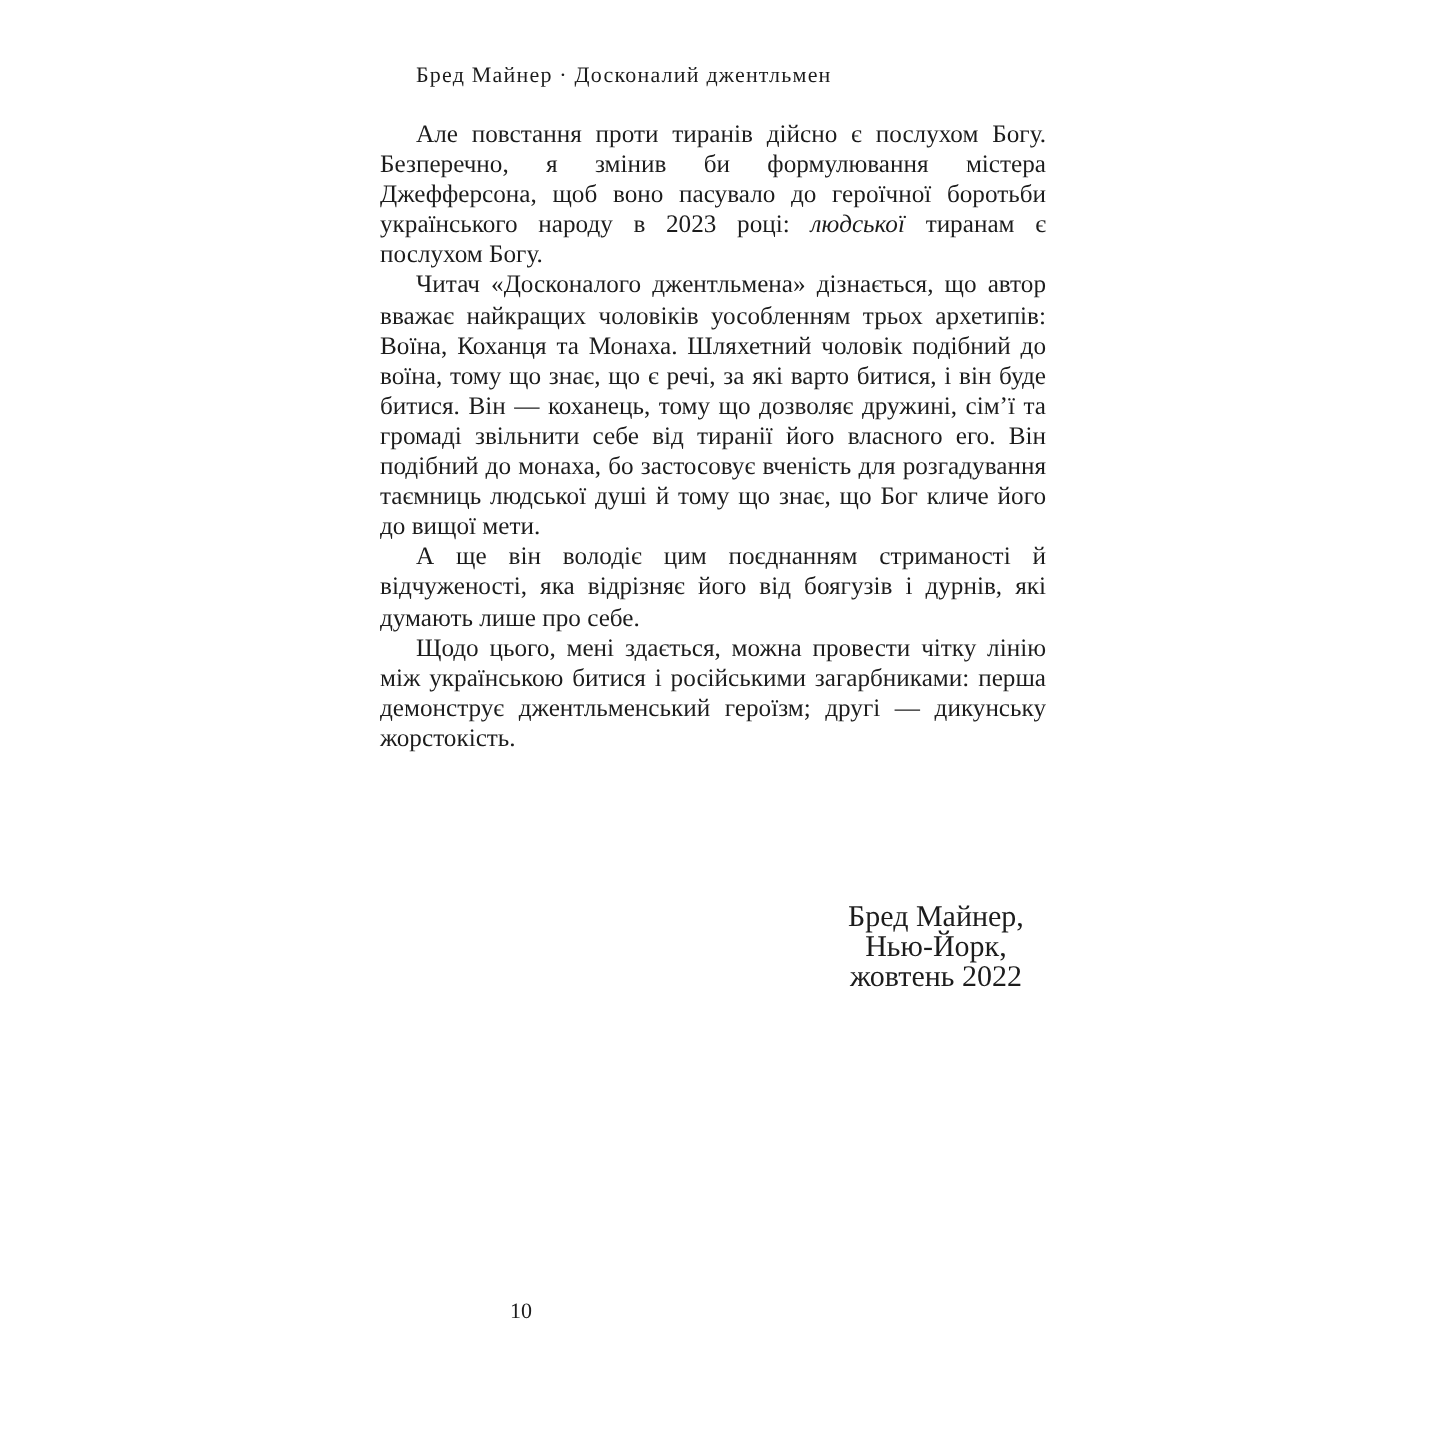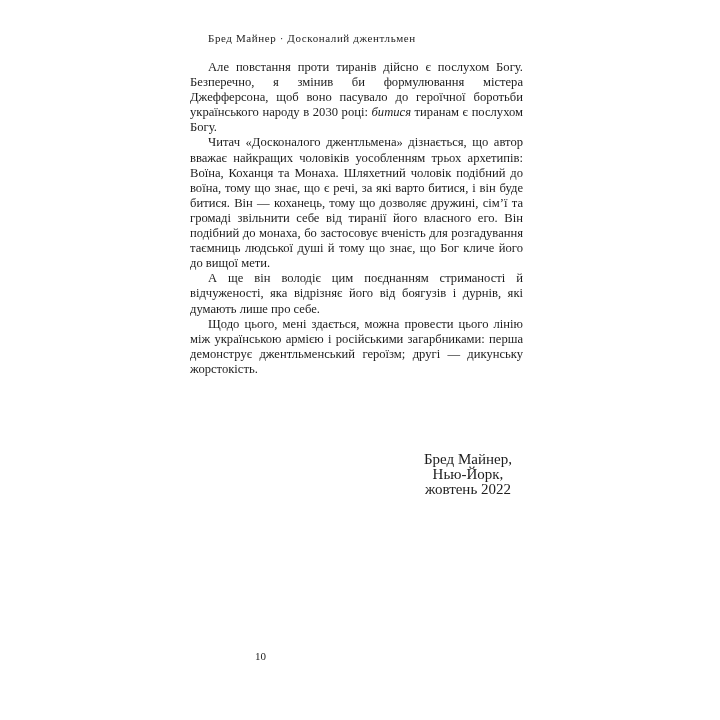--- a/index.html
+++ b/index.html
@@ -62,24 +62,24 @@
   }
 </style>
 </head>
 <body>
 
 <div class="page">
 
   <div class="running-header">Бред Майнер · Досконалий джентльмен</div>
 
   <div class="body-text" id="paragraphs">
-      <p class="indent"><span>Але повстання проти тиранів дійсно є послухом Богу. Безперечно, я змінив би формулювання містера Джефферсона, щоб воно пасувало до героїчної боротьби українського народу в 2030 році: </span><em>битися</em><span> тиранам є послухом Богу.</span></p>
+      <p class="indent"><span>Але повстання проти тиранів дійсно є послухом Богу. Безперечно, я змінив би формулювання містера Джефферсона, щоб воно пасувало до героїчної боротьби українського народу в 2023 році: </span><em>людської</em><span> тиранам є послухом Богу.</span></p>
       <p class="indent"><span>Читач «Досконалого джентльмена» дізнається, що автор вважає найкращих чоловіків уособленням трьох архетипів: Воїна, Коханця та Монаха. Шляхетний чоловік подібний до воїна, тому що знає, що є речі, за які варто битися, і він буде битися. Він — коханець, тому що дозволяє дружині, сім’ї та громаді звільнити себе від тиранії його власного его. Він подібний до монаха, бо застосовує вченість для розгадування таємниць людської душі й тому що знає, що Бог кличе його до вищої мети.</span></p>
       <p class="indent"><span>А ще він володіє цим поєднанням стриманості й відчуженості, яка відрізняє його від боягузів і дурнів, які думають лише про себе.</span></p>
-      <p class="indent"><span>Щодо цього, мені здається, можна провести цього лінію між українською армією і російськими загарбниками: перша демонструє джентльменський героїзм; другі — дикунську жорстокість.</span></p>
+      <p class="indent"><span>Щодо цього, мені здається, можна провести чітку лінію між українською битися і російськими загарбниками: перша демонструє джентльменський героїзм; другі — дикунську жорстокість.</span></p>
     </div>
 
   <div class="signature">
     <div>Бред Майнер,</div>
     <div>Нью-Йорк,</div>
     <div>жовтень 2022</div>
   </div>
 
   <div class="page-number">10</div>
 

